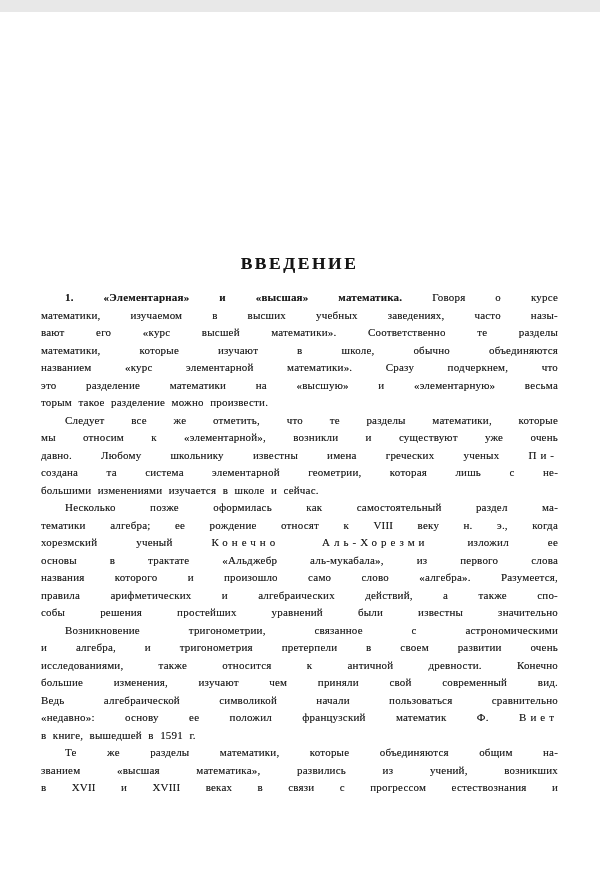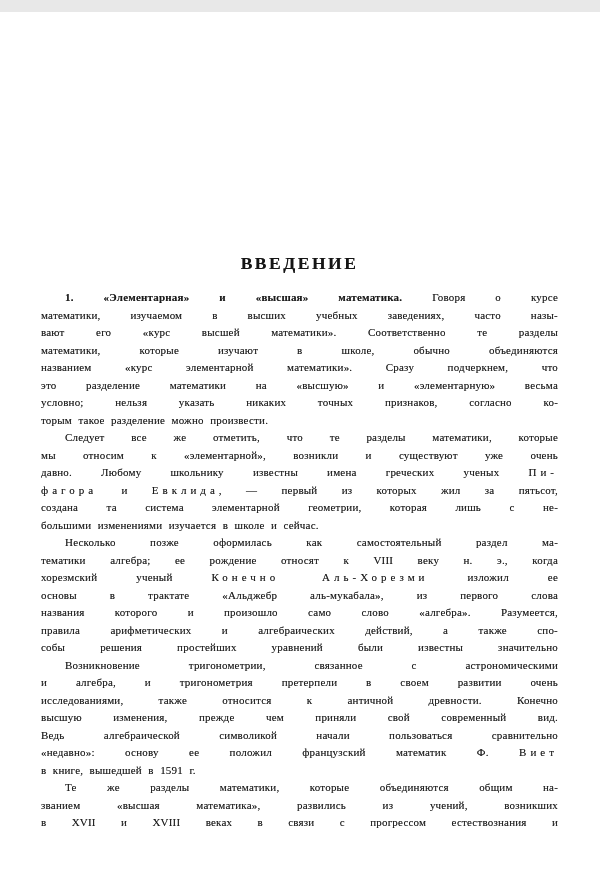--- a/index.html
+++ b/index.html
@@ -58,45 +58,43 @@
   <div class="content">
     <h1 class="doc-title">ВВЕДЕНИЕ</h1>
     <div class="doc-body">
         <div class="paragraph">
           <div class="line first-line"><span class="seg-bold">1. «Элементарная» и «высшая» математика.</span><span> Говоря о курсе</span></div>
           <div class="line"><span>математики, изучаемом в высших учебных заведениях, часто назы-</span></div>
           <div class="line"><span>вают его «курс высшей математики». Соответственно те разделы</span></div>
           <div class="line"><span>математики, которые изучают в школе, обычно объединяются</span></div>
           <div class="line"><span>названием «курс элементарной математики». Сразу подчеркнем, что</span></div>
           <div class="line"><span>это разделение математики на «высшую» и «элементарную» весьма</span></div>
-          <div class="line"><span>условно; нельзя указать никаких точных признаков, согласно ко-</span></div>
           <div class="line align-left"><span>торым такое разделение можно произвести.</span></div>
         </div>
         <div class="paragraph">
           <div class="line first-line"><span>Следует все же отметить, что те разделы математики, которые</span></div>
           <div class="line"><span>мы относим к «элементарной», возникли и существуют уже очень</span></div>
           <div class="line"><span>давно. Любому школьнику известны имена греческих ученых </span><span class="seg-spaced">Пи-</span></div>
-          <div class="line"><span class="seg-spaced">фагора</span><span> и </span><span class="seg-spaced">Евклида</span><span>, — первый из которых жил за пятьсот,</span></div>
           <div class="line"><span>создана та система элементарной геометрии, которая лишь с не-</span></div>
           <div class="line align-left"><span>большими изменениями изучается в школе и сейчас.</span></div>
         </div>
         <div class="paragraph">
           <div class="line first-line"><span>Несколько позже оформилась как самостоятельный раздел ма-</span></div>
           <div class="line"><span>тематики алгебра; ее рождение относят к VIII веку н. э., когда</span></div>
           <div class="line"><span>хорезмский ученый </span><span class="seg-spaced">Конечно Аль-Хорезми</span><span> изложил ее</span></div>
           <div class="line"><span>основы в трактате «Альджебр аль-мукабала», из первого слова</span></div>
           <div class="line"><span>названия которого и произошло само слово «алгебра». Разумеется,</span></div>
           <div class="line"><span>правила арифметических и алгебраических действий, а также спо-</span></div>
           <div class="line"><span>собы решения простейших уравнений были известны значительно</span></div>
         </div>
         <div class="paragraph">
           <div class="line first-line"><span>Возникновение тригонометрии, связанное с астрономическими</span></div>
           <div class="line"><span>и алгебра, и тригонометрия претерпели в своем развитии очень</span></div>
           <div class="line"><span>исследованиями, также относится к античной древности. Конечно</span></div>
-          <div class="line"><span>высшую изменения, прежде чем приняли свой современный вид.</span></div>
+          <div class="line"><span>большие изменения, изучают чем приняли свой современный вид.</span></div>
           <div class="line"><span>Ведь алгебраической символикой начали пользоваться сравнительно</span></div>
           <div class="line"><span>«недавно»: основу ее положил французский математик Ф. </span><span class="seg-spaced">Виет</span></div>
           <div class="line align-left"><span>в книге, вышедшей в 1591 г.</span></div>
         </div>
         <div class="paragraph">
           <div class="line first-line"><span>Те же разделы математики, которые объединяются общим на-</span></div>
           <div class="line"><span>званием «высшая математика», развились из учений, возникших</span></div>
           <div class="line"><span>в XVII и XVIII веках в связи с прогрессом естествознания и</span></div>
         </div>
       </div>

